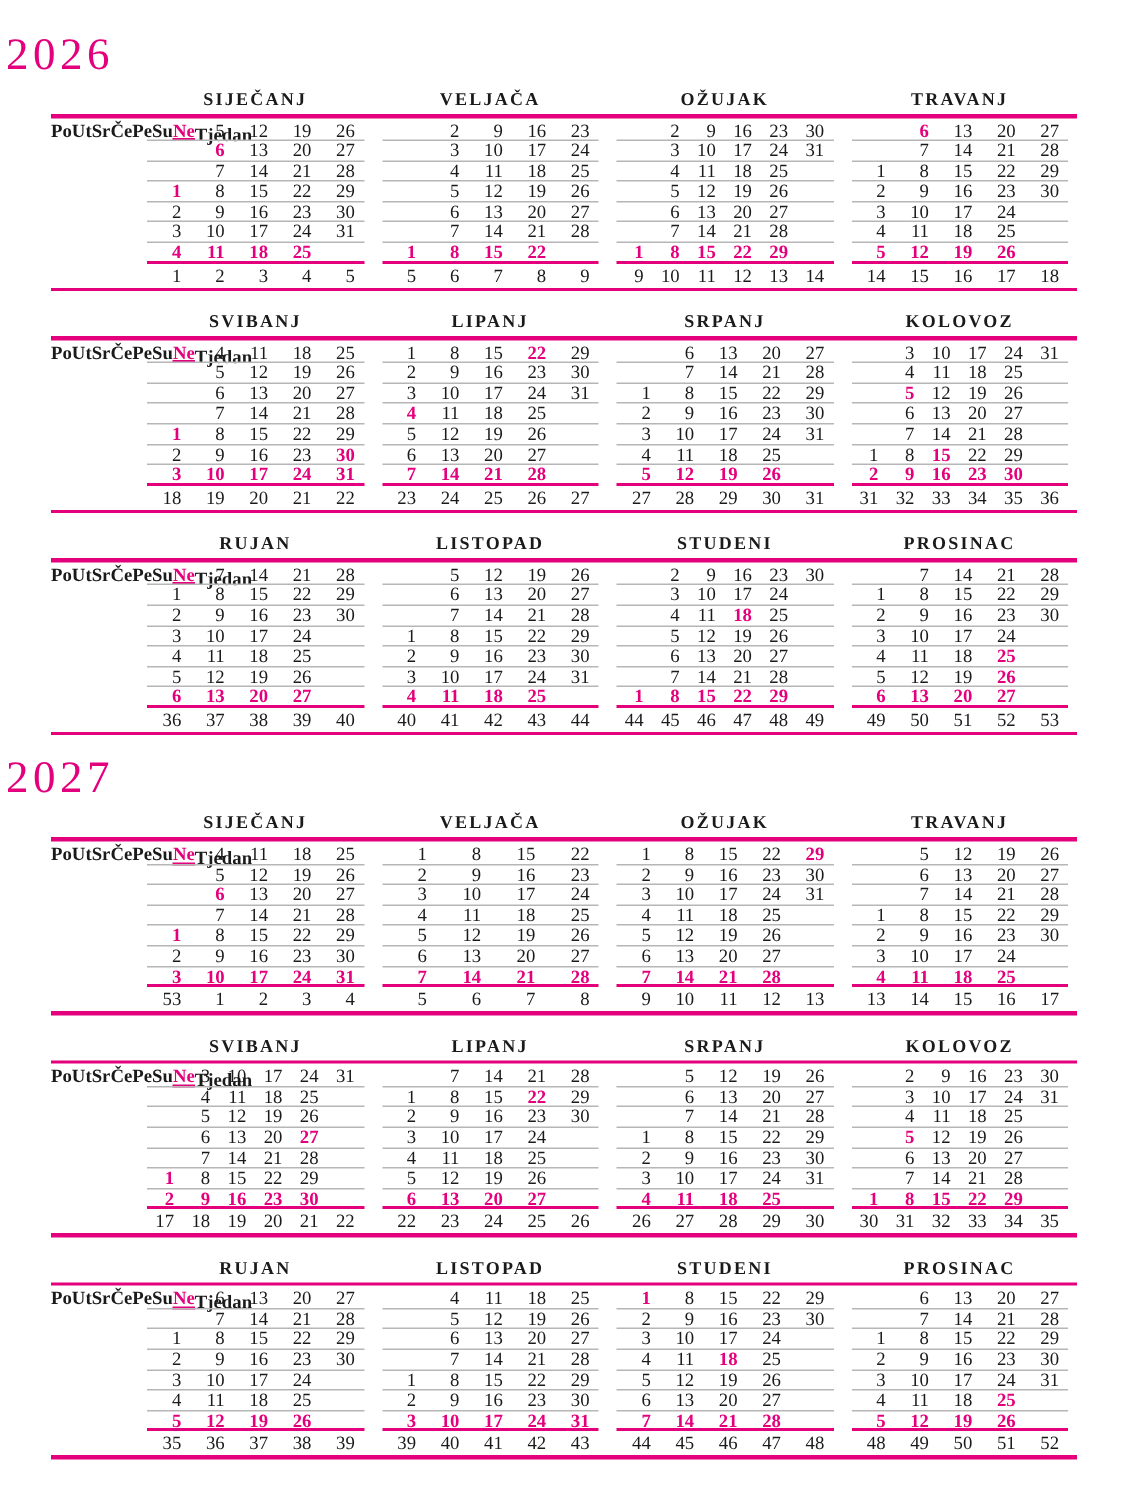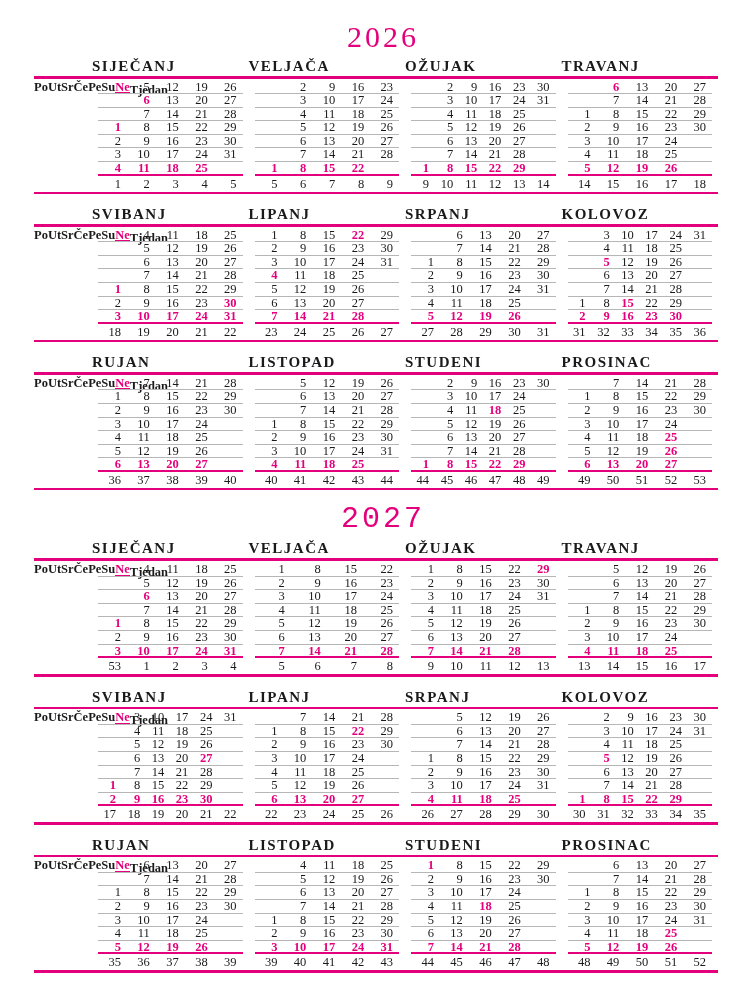--- a/index.html
+++ b/index.html
@@ -9,30 +9,30 @@
     --rh:13.6px;
   }
   *{margin:0;padding:0;box-sizing:border-box;}
   html,body{background:#fff;}
   .page{
     width:750px;height:1000px;background:#fff;overflow:hidden;
     font-family:"Liberation Serif","DejaVu Serif",serif;color:var(--ink);
     padding-top:16px;
   }
   .year-title{
-    text-align:center;color:var(--accent);font-size:30px;font-weight:400;
-    letter-spacing:3px;line-height:30px;margin:6px 0 6px 16px;
+    color:var(--accent);font-size:30px;font-weight:400;
+    letter-spacing:3px;line-height:30px;margin:6px 0 6px 4px;
   }
-  .year-block + .year-block .year-title{margin-top:14px;font-family:Liberation Mono, monospace;}
+  .year-block + .year-block .year-title{margin-top:14px;}
   .blocks{}
   .month-block{margin:0 32px 12px 34px;}
   .titles{display:flex;align-items:flex-end;padding-bottom:2px;}
   .titles .spacer{width:58px;flex:none;}
   .month-title{
-    flex:1;font-size:15px;font-weight:700;
+    flex:1;text-align:center;font-size:12px;font-weight:700;
     letter-spacing:1.5px;line-height:16px;
   }
   .rule{height:2.5px;background:var(--accent);}
   .body{display:flex;padding-top:2px;}
   .labels-col{width:58px;flex:none;display:flex;}
   .label-cell{
     height:var(--rh);line-height:var(--rh);font-weight:700;font-size:12.5px;
   }
   .label-cell.ne{color:var(--accent);border-bottom:2.5px solid var(--accent);}
   .label-cell.week{height:28px;line-height:16px;padding-top:1px;}

